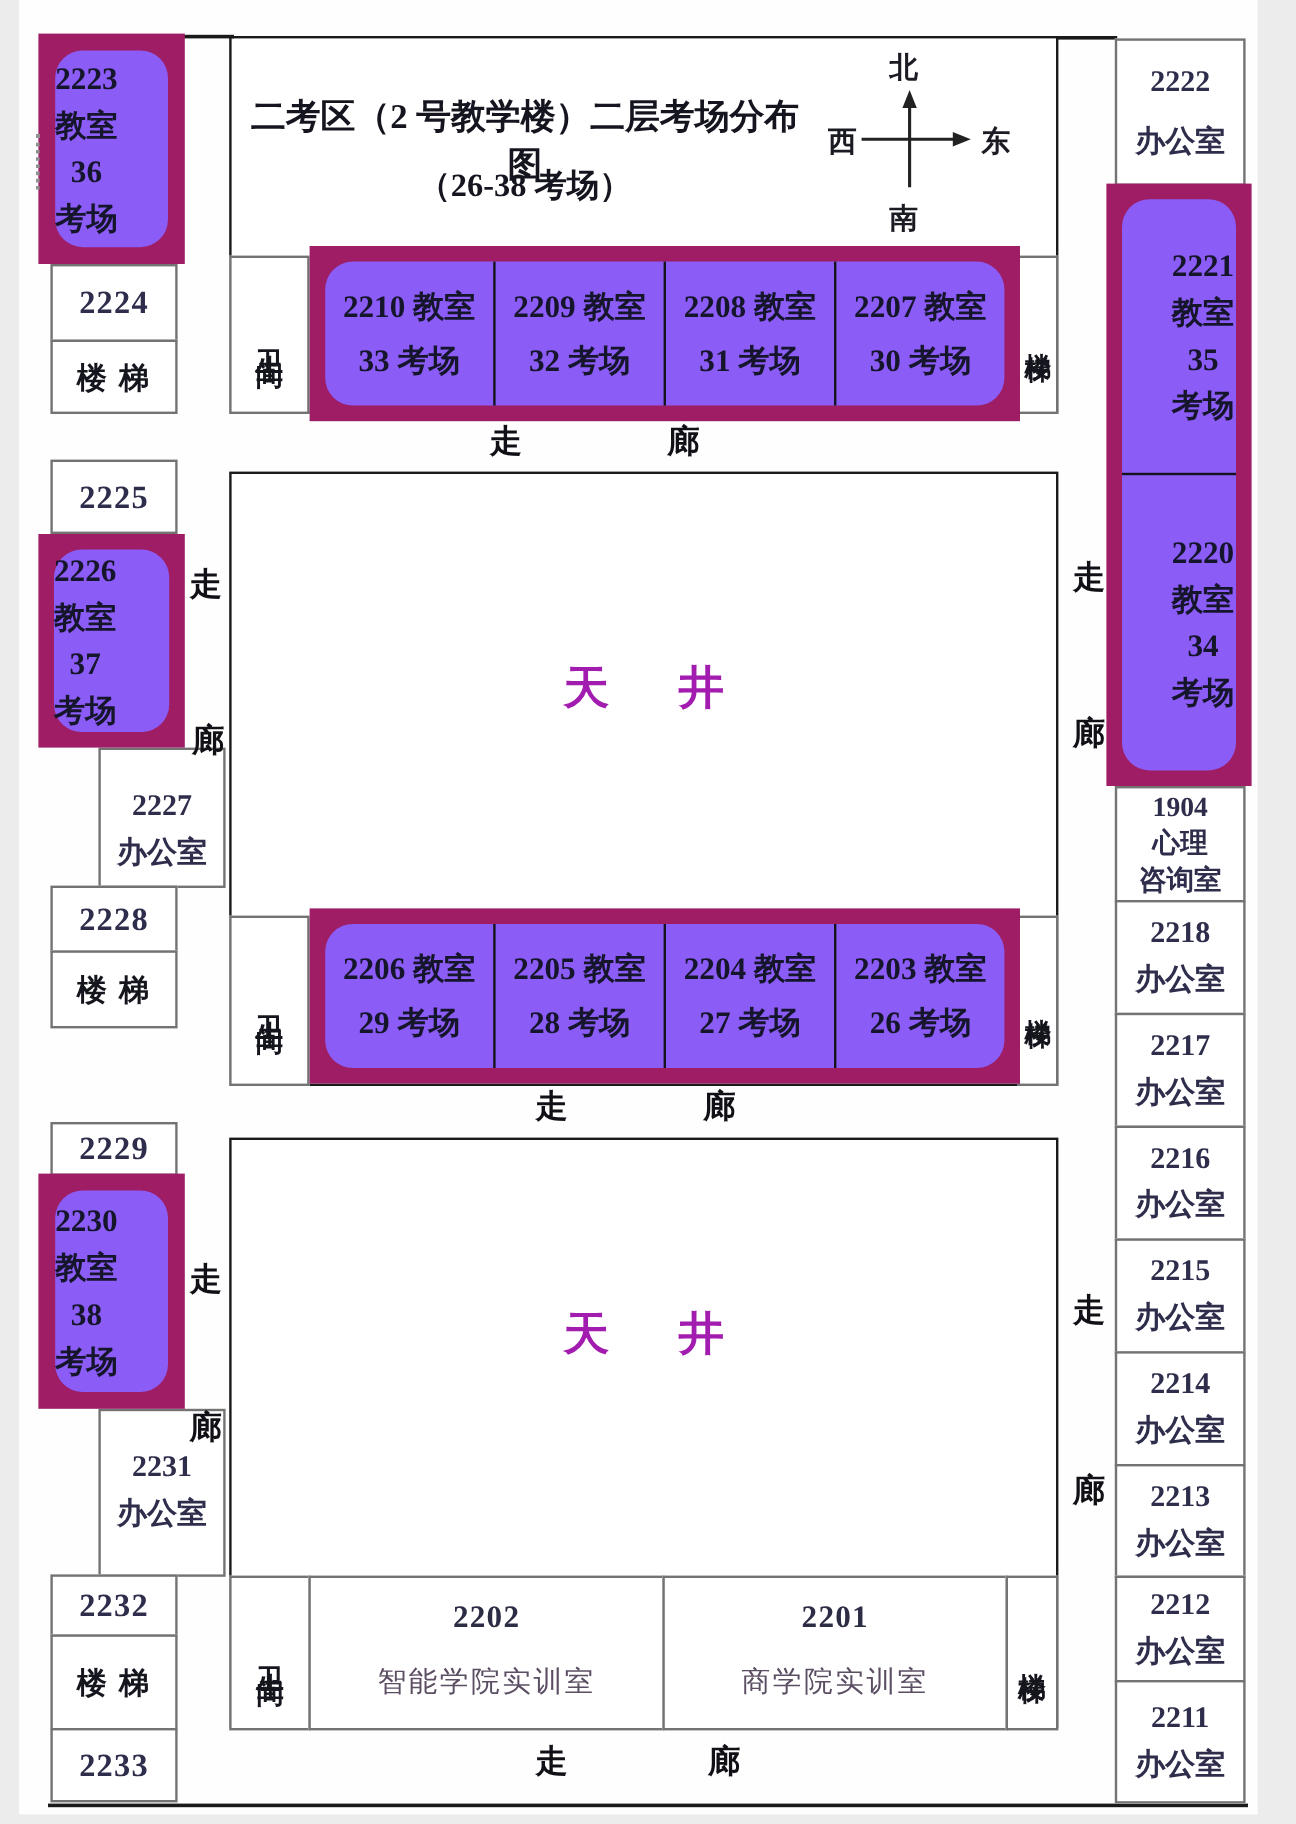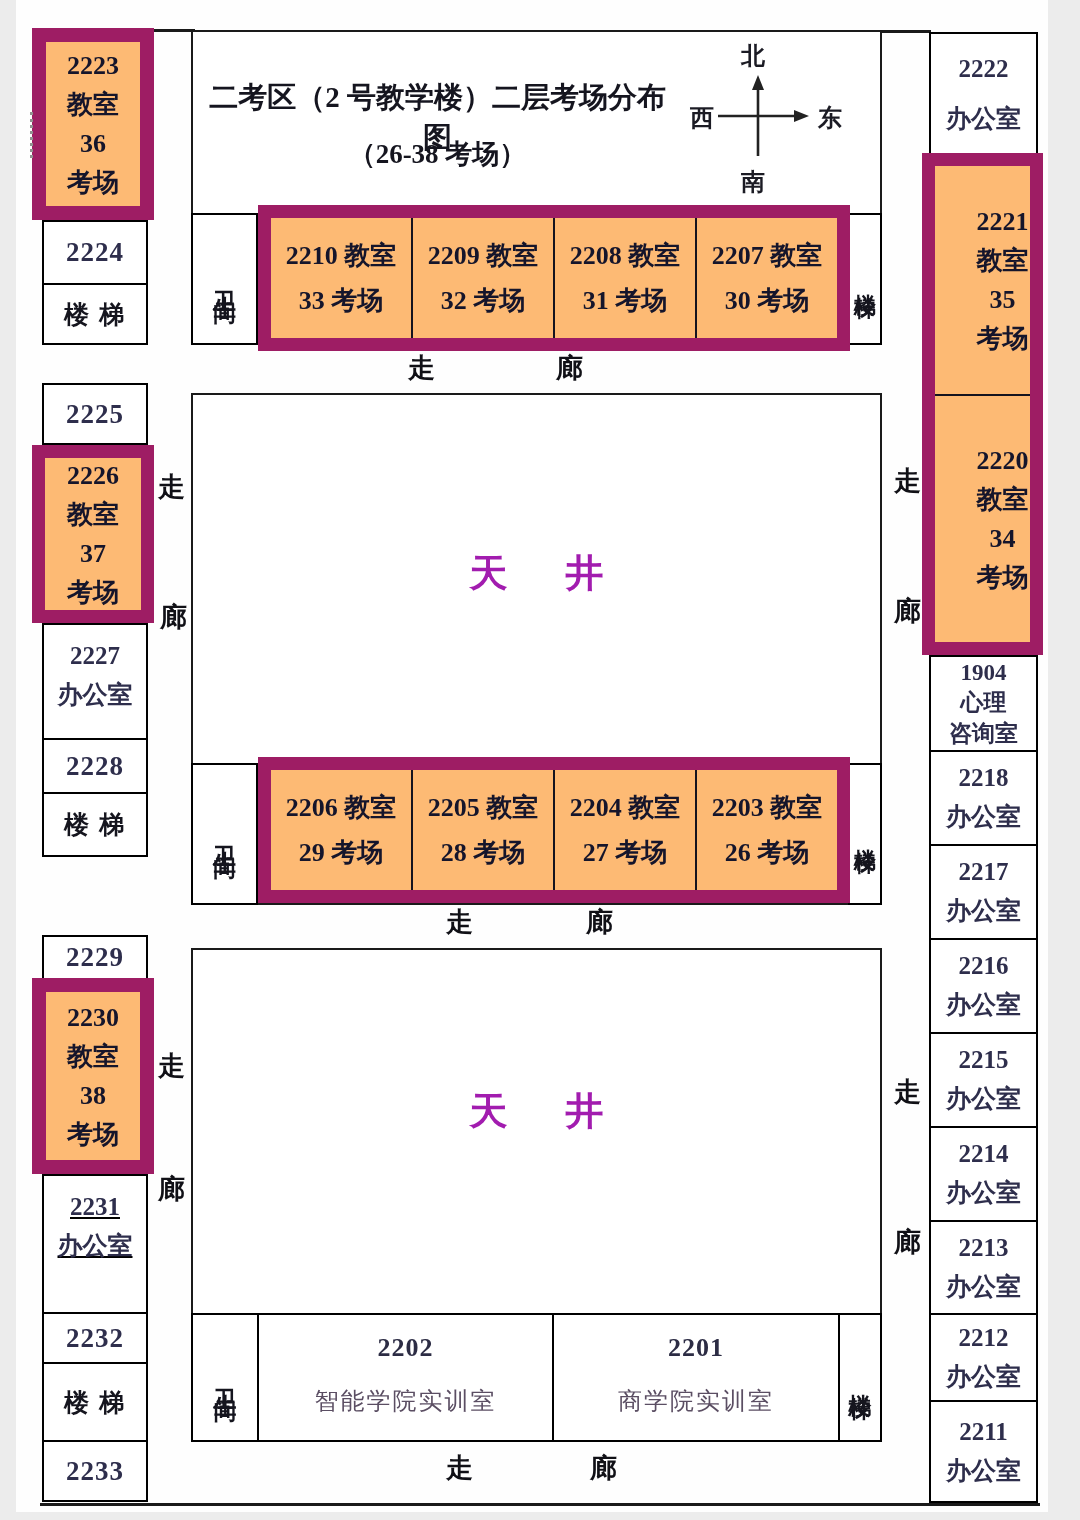--- a/index.html
+++ b/index.html
@@ -1,32 +1,32 @@
 <!DOCTYPE html>
 <html><head>
 <meta charset="utf-8">
 <style>
   html,body{margin:0;padding:0;}
   body{background:#e9e9e9;font-family:"Liberation Serif","DejaVu Serif",serif;}
   .canvas{position:relative;width:1080px;height:1520px;background:#ececec;overflow:hidden;}
   .page{position:absolute;left:16px;top:0;width:1032px;height:1512px;background:#fefefe;}
   .blk{position:absolute;border:2.5px solid #1a1a1a;background:#fff;box-sizing:border-box;z-index:1;}
-  .cell{position:absolute;border:2px solid #000000;background:#fff;box-sizing:border-box;
+  .cell{position:absolute;border:2px solid #737373;background:#fff;box-sizing:border-box;
         display:flex;align-items:center;justify-content:center;text-align:center;z-index:2;}
   .pre{white-space:pre-line;}
   .roomnum{font-size:27px;font-weight:600;color:#2e2e4c;letter-spacing:1px;}
   .office{font-size:25px;font-weight:600;color:#2e2e4c;line-height:1.55;}
   .office22{font-size:25px;font-weight:600;color:#2e2e4c;line-height:2.0;}
   .counsel{font-size:23px;font-weight:600;color:#2e2e4c;line-height:1.32;}
-  .top-align{align-items:flex-start;padding-top:12px;}
+  .top-align{align-items:flex-start;padding-top:28px;margin-left:40px;}
   .stairs-h{font-size:25px;font-weight:700;color:#15151e;letter-spacing:2px;}
   .vtext{writing-mode:vertical-rl;text-orientation:upright;letter-spacing:5px;
          font-weight:700;color:#15151e;font-size:23px;line-height:1;}
   .hlf{position:absolute;background:#9e1d64;z-index:3;}
-  .hlf-in{position:absolute;background:#fdba74;display:flex;align-items:center;justify-content:center;}
+  .hlf-in{position:absolute;background:#8b5cf6;display:flex;align-items:center;border-radius:23px;}
   .hl-text{font-size:26px;font-weight:700;color:#15152b;line-height:1.5;white-space:pre-line;text-align:center;}
   .exam-row{flex-direction:row;align-items:stretch;}
   .exam-cell{flex:1;display:flex;align-items:center;justify-content:center;}
   .exam-cell + .exam-cell{border-left:2.5px solid #14141f;}
   .exam-text{font-size:26px;font-weight:700;color:#15152b;line-height:1.75;white-space:pre-line;text-align:center;}
   .vcol{flex-direction:column;align-items:stretch;}
   .vroom{display:flex;align-items:center;justify-content:center;padding-left:40px;}
   .vroom-divider{border-top:2.5px solid #14141f;}
   .corr{position:absolute;font-size:27px;font-weight:700;color:#101016;z-index:4;}
   .tj{position:absolute;left:191px;width:691px;text-align:center;font-size:38px;font-weight:700;
@@ -87,21 +87,21 @@
   </div>
   <div class="cell" style="left:42px;top:738px;width:106px;height:56px;">
     <span class="roomnum">2228</span>
   </div>
   <div class="cell" style="left:42px;top:792px;width:106px;height:65px;">
     <span class="stairs-h">楼 梯</span>
   </div>
   <div class="cell" style="left:42px;top:935px;width:106px;height:45px;">
     <span class="roomnum">2229</span>
   </div>
-  <div class="cell top-align" style="left:42px;top:1174px;width:106px;height:140px;text-decoration:underline;">
+  <div class="cell top-align" style="left:42px;top:1174px;width:106px;height:140px;">
     <span class="office pre">2231
 办公室</span>
   </div>
   <div class="cell" style="left:42px;top:1312px;width:106px;height:52px;">
     <span class="roomnum">2232</span>
   </div>
   <div class="cell" style="left:42px;top:1362px;width:106px;height:80px;">
     <span class="stairs-h">楼 梯</span>
   </div>
   <div class="cell" style="left:42px;top:1440px;width:106px;height:62px;">

